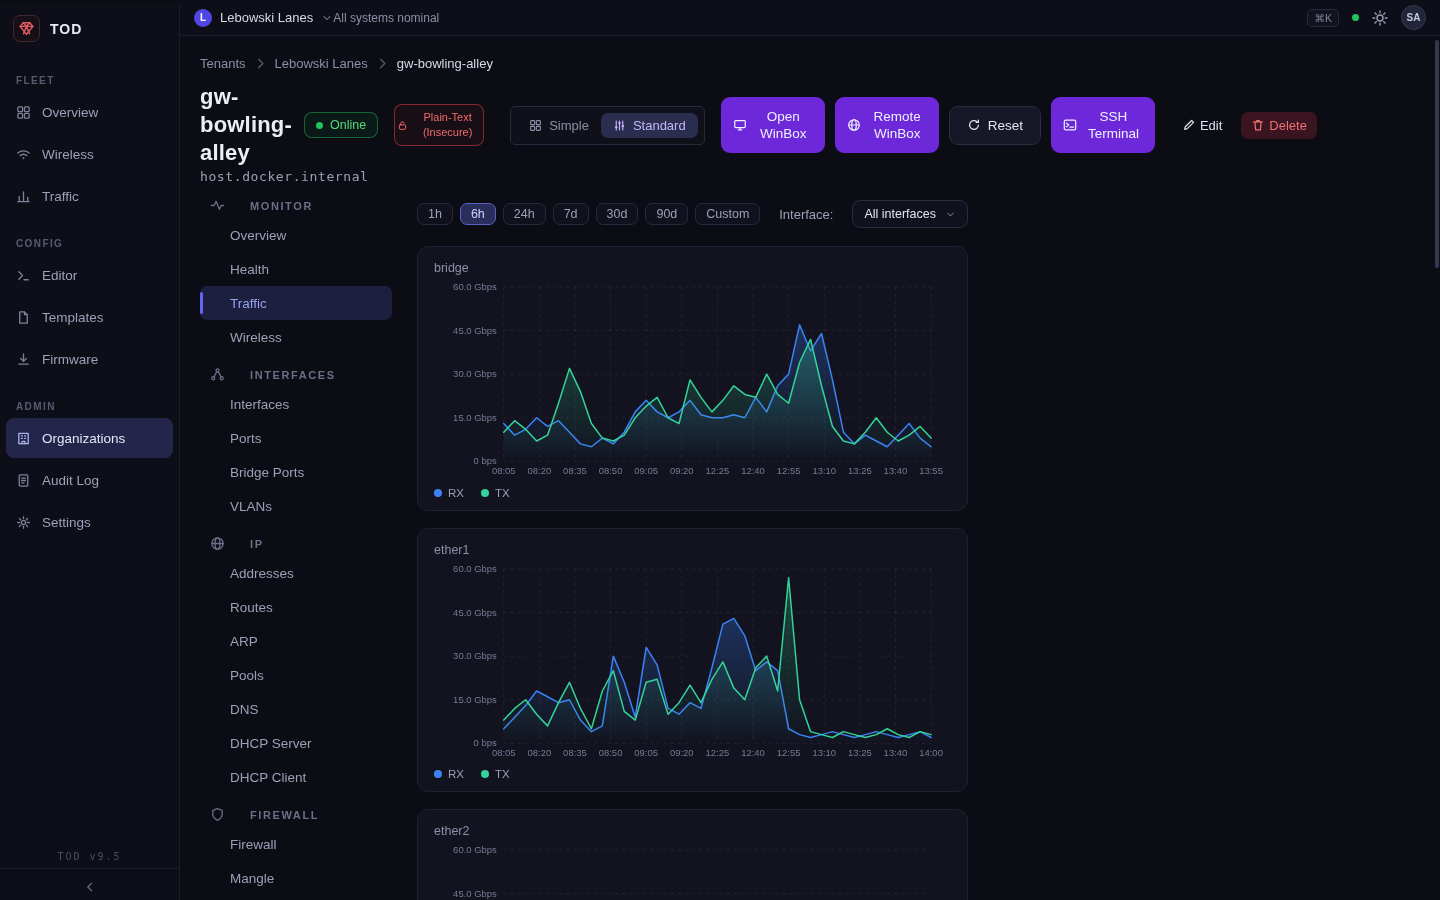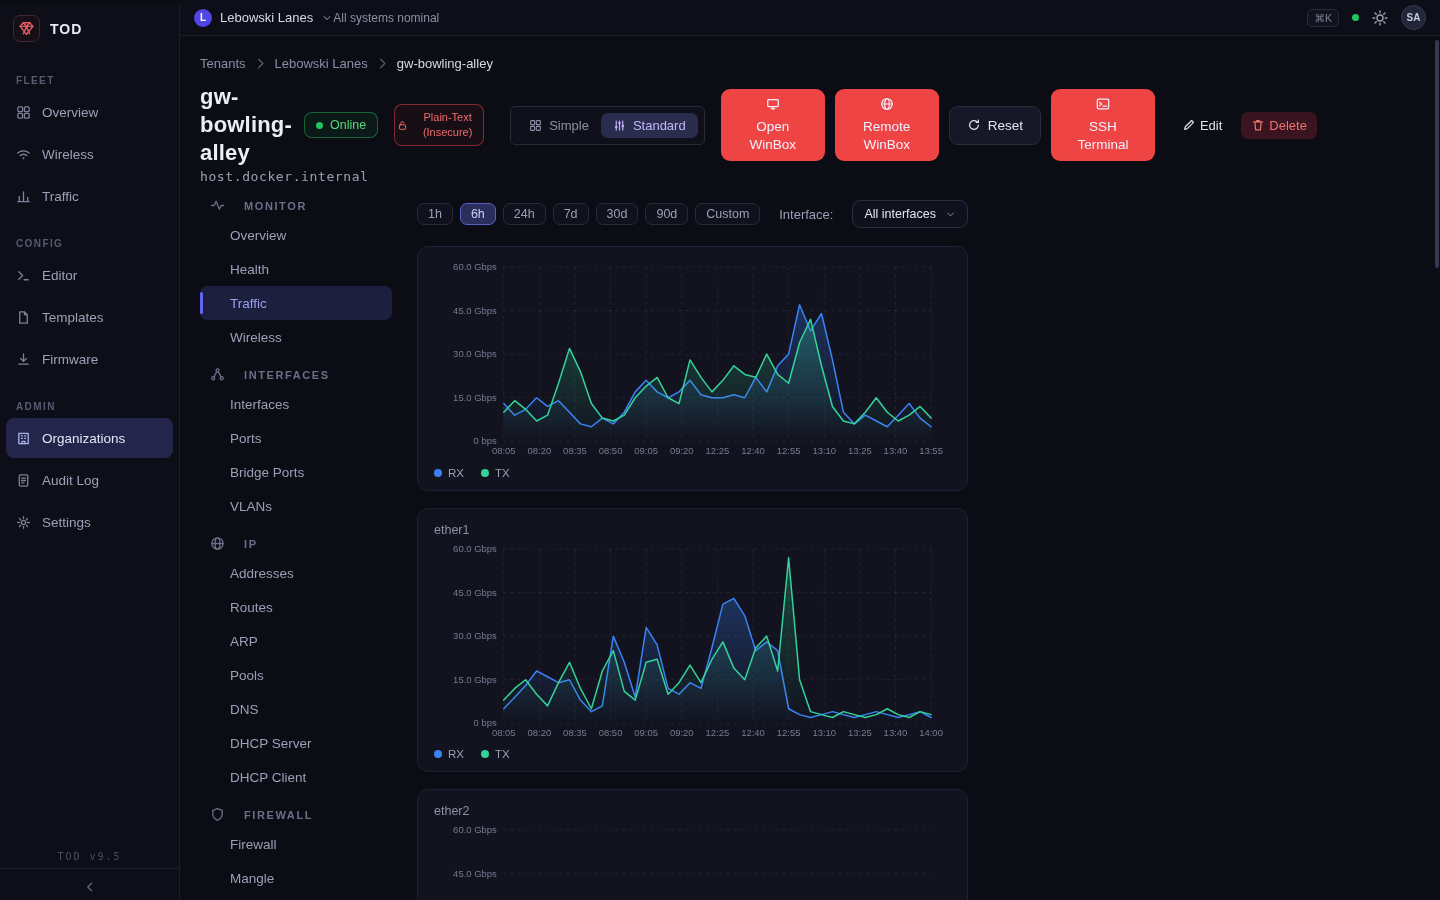--- a/index.html
+++ b/index.html
@@ -53,32 +53,32 @@
   .badge-insecure span { text-align:center; line-height:1.35; }
 
   .view-toggle { display:flex; align-items:center; background:#0f1019; border:1px solid #262a3c; border-radius:5px; padding:6px; margin-right:16px; }
   .vt-btn { display:flex; align-items:center; gap:7px; padding:5px 12px; border-radius:7px; font-size:13px; color:#8b90a6; cursor:pointer; white-space:nowrap; }
   .vt-btn .icon { width:13px; height:13px; }
   .vt-btn.active { background:#2a2d4d; color:#c4b5fd; }
 
   .hdr-actions { display:flex; align-items:center; }
   .btn { display:flex; align-items:center; justify-content:center; gap:7px; border-radius:9px; cursor:pointer; font-size:13.5px; }
   .btn .icon { width:14px; height:14px; }
-  .btn-primary { width:104px; min-height:56px; background:#ef4444; color:#eef0ff; padding:8px 9px; margin-right:10px;flex-direction:column; }
+  .btn-primary { width:104px; min-height:56px; background:#6d28d9; color:#eef0ff; padding:8px 9px; margin-right:10px; }
   .btn-primary span { max-width:58px; text-align:center; line-height:1.3; }
   .btn-secondary { background:#161827; border:1px solid #2a2d40; color:#e2e5f0; padding:11px 17px; margin-right:10px; white-space:nowrap; }
   .btn-ghost { color:#dfe2ee; padding:6px 9px; margin-left:8px; gap:4px; font-size:13px; white-space:nowrap; }
   .btn-danger { background:#3a1420; color:#f07171; padding:6px 10px; margin-left:10px; border-radius:7px; gap:4px; font-size:13px; white-space:nowrap; }
 
   .host-line { font-family:"DejaVu Sans Mono", monospace; font-size:13px; color:#9ba0b4; margin-top:2px; letter-spacing:0.6px; }
 
   
   .body-row { display:flex; margin-top:12px; }
   .subnav { width:192px; flex-shrink:0; }
-  .subnav-header { display:flex; align-items:center; gap:19px; color:#6a7088; font-size:11px; font-weight:700; letter-spacing:1.6px; margin:13px 0 5px 10px; }
+  .subnav-header { display:flex; align-items:center; gap:25px; color:#6a7088; font-size:11px; font-weight:700; letter-spacing:1.6px; margin:13px 0 5px 10px; }
   .subnav-header .icon { width:13px; height:13px; }
   .subnav-header:first-child { margin-top:2px; }
   .subnav-item { height:34px; display:flex; align-items:center; padding-left:30px; font-size:13.5px; color:#9aa0b6; border-radius:7px; cursor:pointer; position:relative; }
   .subnav-item.active { background:#1c1f3d; color:#98a1ee; }
   .subnav-item.active::before { content:''; position:absolute; left:0; top:6px; bottom:6px; width:3px; border-radius:2px; background:#6366f1; }
 
   .charts-col { margin-left:25px; width:551px; }
   .charts-toolbar { display:flex; align-items:center; margin:4px 0 18px; }
   .range-pills { display:flex; gap:7px; }
   .pill { padding:3px 10px; font-size:12.5px; border:1px solid #262a3c; background:#10111d; color:#9aa0b6; border-radius:7px; cursor:pointer; }
@@ -430,20 +430,21 @@
               <span class="icon">
                 <svg viewBox="0 0 16 16">
                     <path d="M4 6l4 4 4-4"></path>
                   </svg>
               </span>
             </div>
           </div>
         </div>
         <div id="charts">
             <div class="chart-card">
+              <div class="chart-title">bridge</div>
               <svg class="chart" viewBox="0 0 523 202">
                 <line x1="72" y1="7" x2="501" y2="7" class="chart-grid-line"></line>
                 <text x="65" y="10" class="chart-tick" text-anchor="end">60.0 Gbps</text>
                 <line x1="72" y1="50.75" x2="501" y2="50.75" class="chart-grid-line"></line>
                 <text x="65" y="53.75" class="chart-tick" text-anchor="end">45.0 Gbps</text>
                 <line x1="72" y1="94.5" x2="501" y2="94.5" class="chart-grid-line"></line>
                 <text x="65" y="97.5" class="chart-tick" text-anchor="end">30.0 Gbps</text>
                 <line x1="72" y1="138.25" x2="501" y2="138.25" class="chart-grid-line"></line>
                 <text x="65" y="141.25" class="chart-tick" text-anchor="end">15.0 Gbps</text>
                 <line x1="72" y1="182" x2="501" y2="182" class="chart-grid-line"></line>

